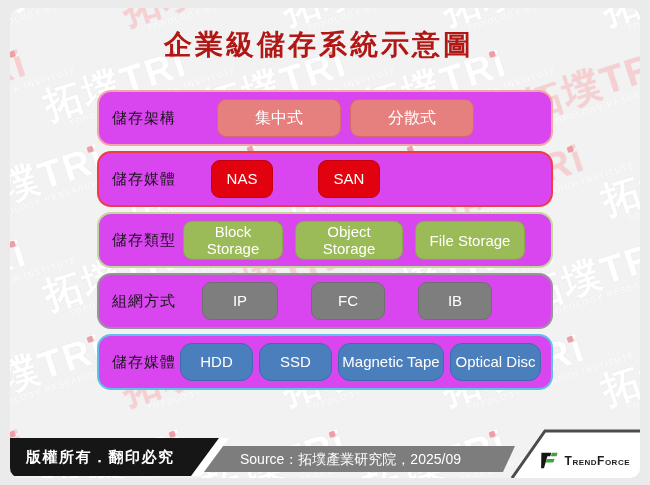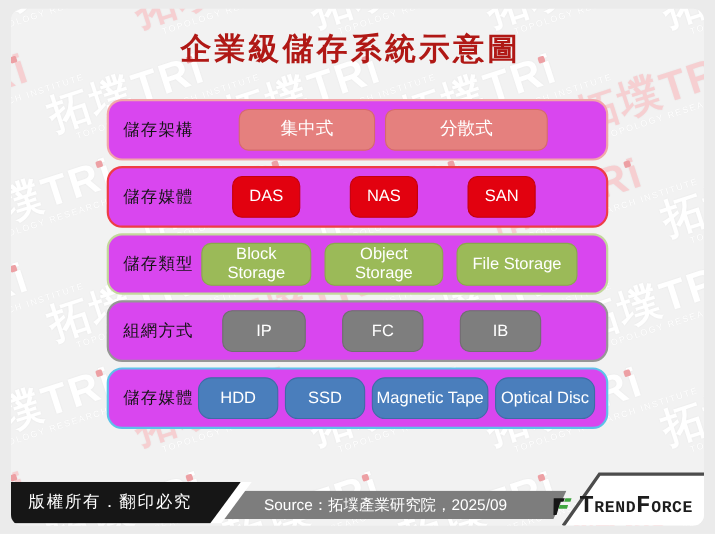--- a/index.html
+++ b/index.html
@@ -23,40 +23,40 @@
   
   .rows{position:absolute;z-index:2;left:87px;top:82px;width:456px;}
   .row{position:relative;height:56px;margin-bottom:5px;background:#d946ef;
        border:2px solid var(--cb);border-radius:14px;box-sizing:border-box;}
   .row-label{position:absolute;left:13px;top:50%;transform:translateY(-50%);
              font-size:15px;color:#141414;letter-spacing:1px;}
   .btns{position:absolute;top:50%;transform:translateY(-50%);display:flex;align-items:stretch;}
   .btn{min-height:38px;border-radius:9px;border:1.5px solid var(--bb);background:var(--bf);
        color:#ffffff;display:flex;align-items:center;justify-content:center;text-align:center;
        line-height:1.15;font-size:15px;padding:1px 3px;box-sizing:border-box;}
-  .r1 .btns{left:118px;gap:9px;}  .r1 .btn{width:124px;font-size:16px;} .r1 .btn:nth-child(2){width:148px;}
+  .r1 .btns{left:118px;gap:9px;}  .r1 .btn{width:124px;font-size:16px;} .r1 .btn:nth-child(2){width:124px;}
   .r2 .btns{left:112px;gap:45px;} .r2 .btn{width:62px;}
   .r3 .btns{left:84px;gap:12px;}  .r3 .btn{width:100px;} .r3 .btn:nth-child(2){width:108px;} .r3 .btn:nth-child(3){width:110px;}
   .r4 .btns{left:103px;gap:33px;} .r4 .btn{width:76px;}  .r4 .btn:nth-child(n+2){width:74px;}
   .r5 .btns{left:81px;gap:6px;}   .r5 .btn{width:73px;border-radius:12px;}  .r5 .btn:nth-child(3){width:106px;} .r5 .btn:nth-child(4){width:91px;}
   
   .footer{position:absolute;z-index:3;left:0;right:0;bottom:0;height:50px;}
   .f-gray{position:absolute;left:0;top:18px;width:100%;height:26px;background:var(--footer-gray,#7d7d7d);
           clip-path:polygon(0 0,505px 0,493px 100%,0 100%);}
   .f-white-sep{position:absolute;left:0;top:10px;width:100%;height:38px;background:#ffffff;
           clip-path:polygon(0 0,219px 0,191px 100%,0 100%);}
   .f-black{position:absolute;left:0;top:10px;width:100%;height:38px;background:var(--footer-black,#161616);
           clip-path:polygon(0 0,209px 0,181px 100%,0 100%);}
   .copyright{position:absolute;left:16px;top:10px;height:39px;line-height:38px;color:#ffffff;
-          font-size:15px;font-weight:400;letter-spacing:1.5px;}
+          font-size:15px;font-weight:700;letter-spacing:1.5px;}
   .source{position:absolute;left:230px;top:18px;height:26px;line-height:26px;color:#ffffff;font-size:14px;}
   .plaque{position:absolute;right:0;bottom:0;}
   .brand{position:absolute;right:10px;bottom:7px;display:flex;align-items:center;gap:5px;}
-  .brand-text{font-family:Liberation Mono, monospace;font-variant:small-caps;
-          font-weight:600;font-size:22px;letter-spacing:0.5px;color:var(--brand-dark,#1d1d1d);line-height:1;}
+  .brand-text{font-family:Liberation Sans, sans-serif;font-variant:small-caps;
+          font-weight:600;font-size:12px;letter-spacing:0.5px;color:var(--brand-dark,#1d1d1d);line-height:1;}
   .logo-black{fill:var(--footer-black,#161616);} .logo-green{fill:var(--brand-green,#3fa43f);}
   .plaque-fill{fill:#ffffff;} .plaque-line{fill:none;stroke:var(--plaque-border,#4c4c4c);stroke-width:3;}
 </style>
 </head>
 <body>
 
 <div class="canvas">
   <div class="slide">
 
     <div class="wm-layer" id="wm">
@@ -208,21 +208,20 @@
         <div class="row r1" style="--cb: #F2A6A9; --bf: #E5807E; --bb: #D66A6C;">
           <div class="row-label">儲存架構</div>
           <div class="btns">
             <div class="btn">集中式</div>
             <div class="btn">分散式</div>
           </div>
         </div>
         <div class="row r2" style="--cb: #EE3D45; --bf: #E2010F; --bb: #C4000C;">
           <div class="row-label">儲存媒體</div>
           <div class="btns">
-            <div class="btn">DAS</div>
             <div class="btn">NAS</div>
             <div class="btn">SAN</div>
           </div>
         </div>
         <div class="row r3" style="--cb: #C3D79C; --bf: #9BBA58; --bb: #89A94B;">
           <div class="row-label">儲存類型</div>
           <div class="btns">
             <div class="btn">Block Storage</div>
             <div class="btn">Object Storage</div>
             <div class="btn">File Storage</div>

